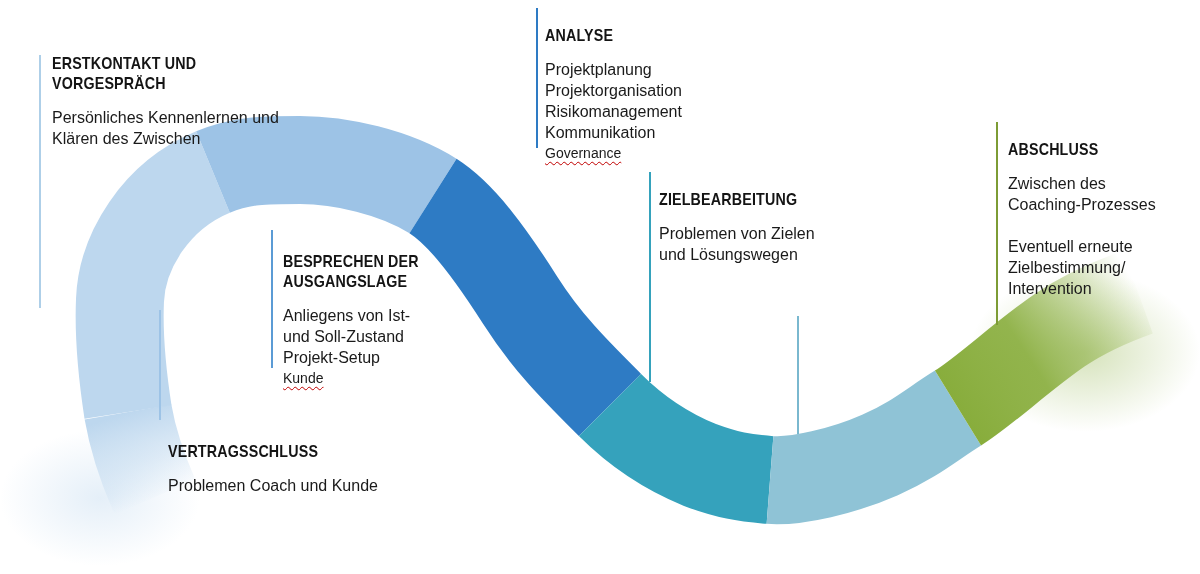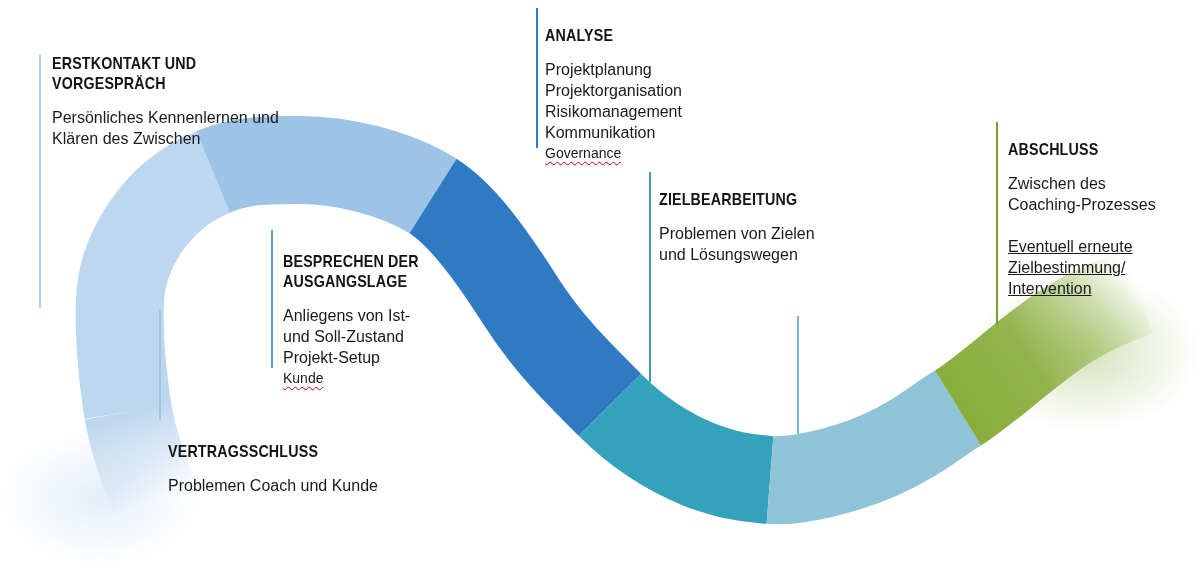--- a/index.html
+++ b/index.html
@@ -25,21 +25,21 @@
     transform:scaleX(.84);
     transform-origin:0 0;
     margin:0 0 13px 0;
   }
   .body{
     font-size:16px;
     line-height:21px;
     white-space:pre-line;
     color:#1a1a1a;
   }
-  .body2{margin-top:21px;text-decoration:underline;}
+  .body2{margin-top:21px;}
   .note{
     font-size:14px;
     line-height:21px;
     width:max-content;
     text-decoration:underline wavy #c00000;
     text-decoration-thickness:1px;
     text-underline-offset:3px;
   }
 </style>
 </head>

